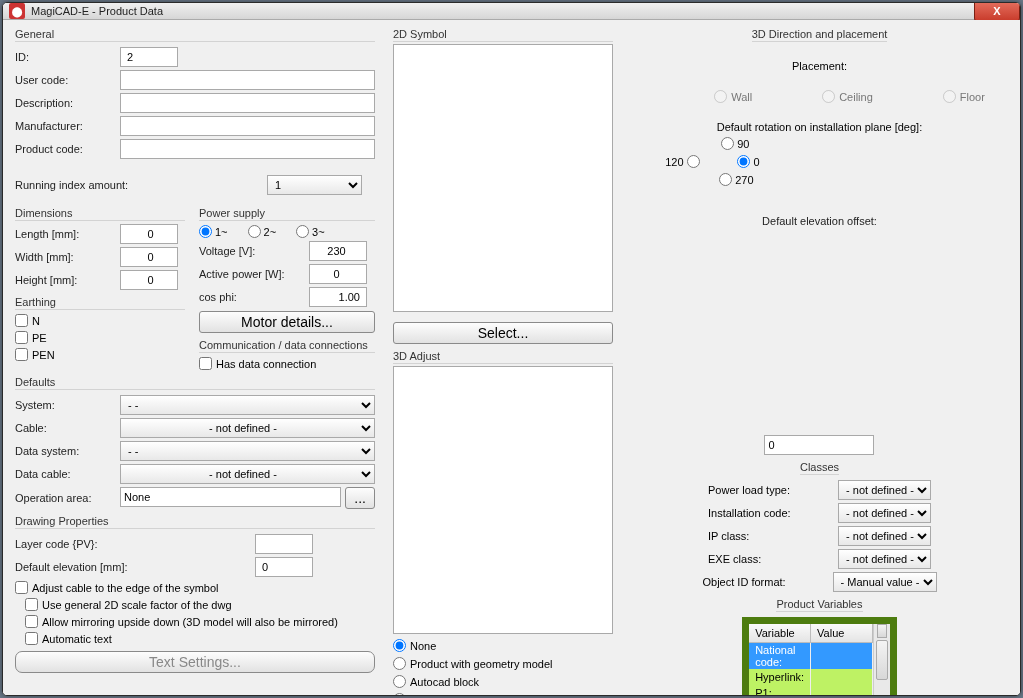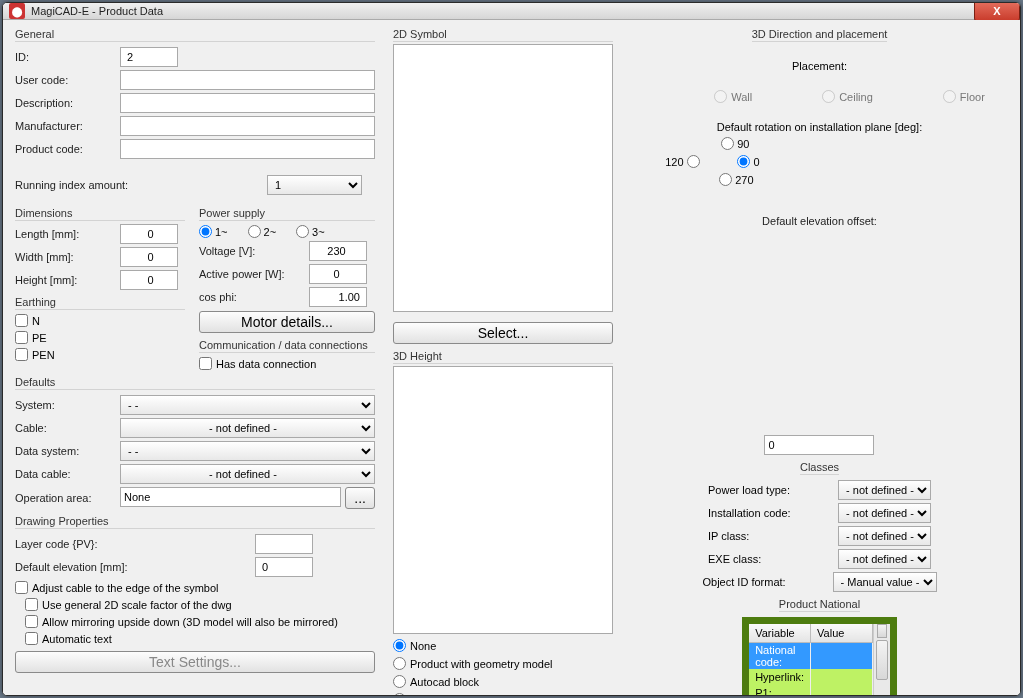--- a/index.html
+++ b/index.html
@@ -106,21 +106,21 @@
   select.combo.center { text-align: center; }
   button.btn {
     height: 22px;
     border: 1px solid #8a8a8a;
     background: linear-gradient(#fdfdfd,#e2e2e2);
     border-radius: 3px;
     font-size: 14px;
     padding: 0 10px;
     cursor: pointer;
   }
-  .btn.disabled { color: #888; }
+  .btn.disabled { color: #888; border-radius: 7px; }
   .chk { display: flex; align-items: center; gap: 4px; margin-top: 4px; }
   .chk input { width:13px; height:13px; }
 
   
   .dim-ps { display:flex; gap:14px; }
   .dim-col { flex:0 0 170px; }
   .ps-col { flex:1; }
 
   .rad-row { display:flex; gap:20px; align-items:center; margin-top:4px; }
   .rad-row label { display:flex; align-items:center; gap:3px; flex:none; }
@@ -332,21 +332,21 @@
         </div>
       <button class="btn disabled" style="width:100%;margin-top:6px;">Text Settings...</button>
     </div>
 
     <div class="col col2">
       <div class="group-label first-group">2D Symbol</div>
       <div class="preview" style="height:155px;"></div>
       <div style="height:6px;"></div>
       <button class="btn select-bar">Select...</button>
 
-      <div class="group-label">3D Height</div>
+      <div class="group-label">3D Adjust</div>
       <div class="preview" style="height:160px;"></div>
       <div class="rad-list">
         <div class="rad-item">
             <input type="radio" name="s3d" checked="" style="">
             <span>None</span>
           </div>
         <div class="rad-item">
             <input type="radio" name="s3d" style="">
             <span>Product with geometry model</span>
           </div>
@@ -429,21 +429,21 @@
         </div>
       <div class="class-row">
           <label>EXE class:</label>
         <select class="combo center"><option>- not defined -</option></select>
         </div>
       <div class="class-row">
           <label>Object ID format:</label>
         <select class="combo center"><option>- Manual value -</option></select>
         </div>
 
-      <div class="group-label">Product National</div>
+      <div class="group-label">Product Variables</div>
       <div class="pv-table">
         <div class="pv-body">
         <table>
           <thead>
                 <tr>
             <th style="width:35%">Variable</th>
             <th>Value</th>
           </tr>
               </thead>
           <tbody>

